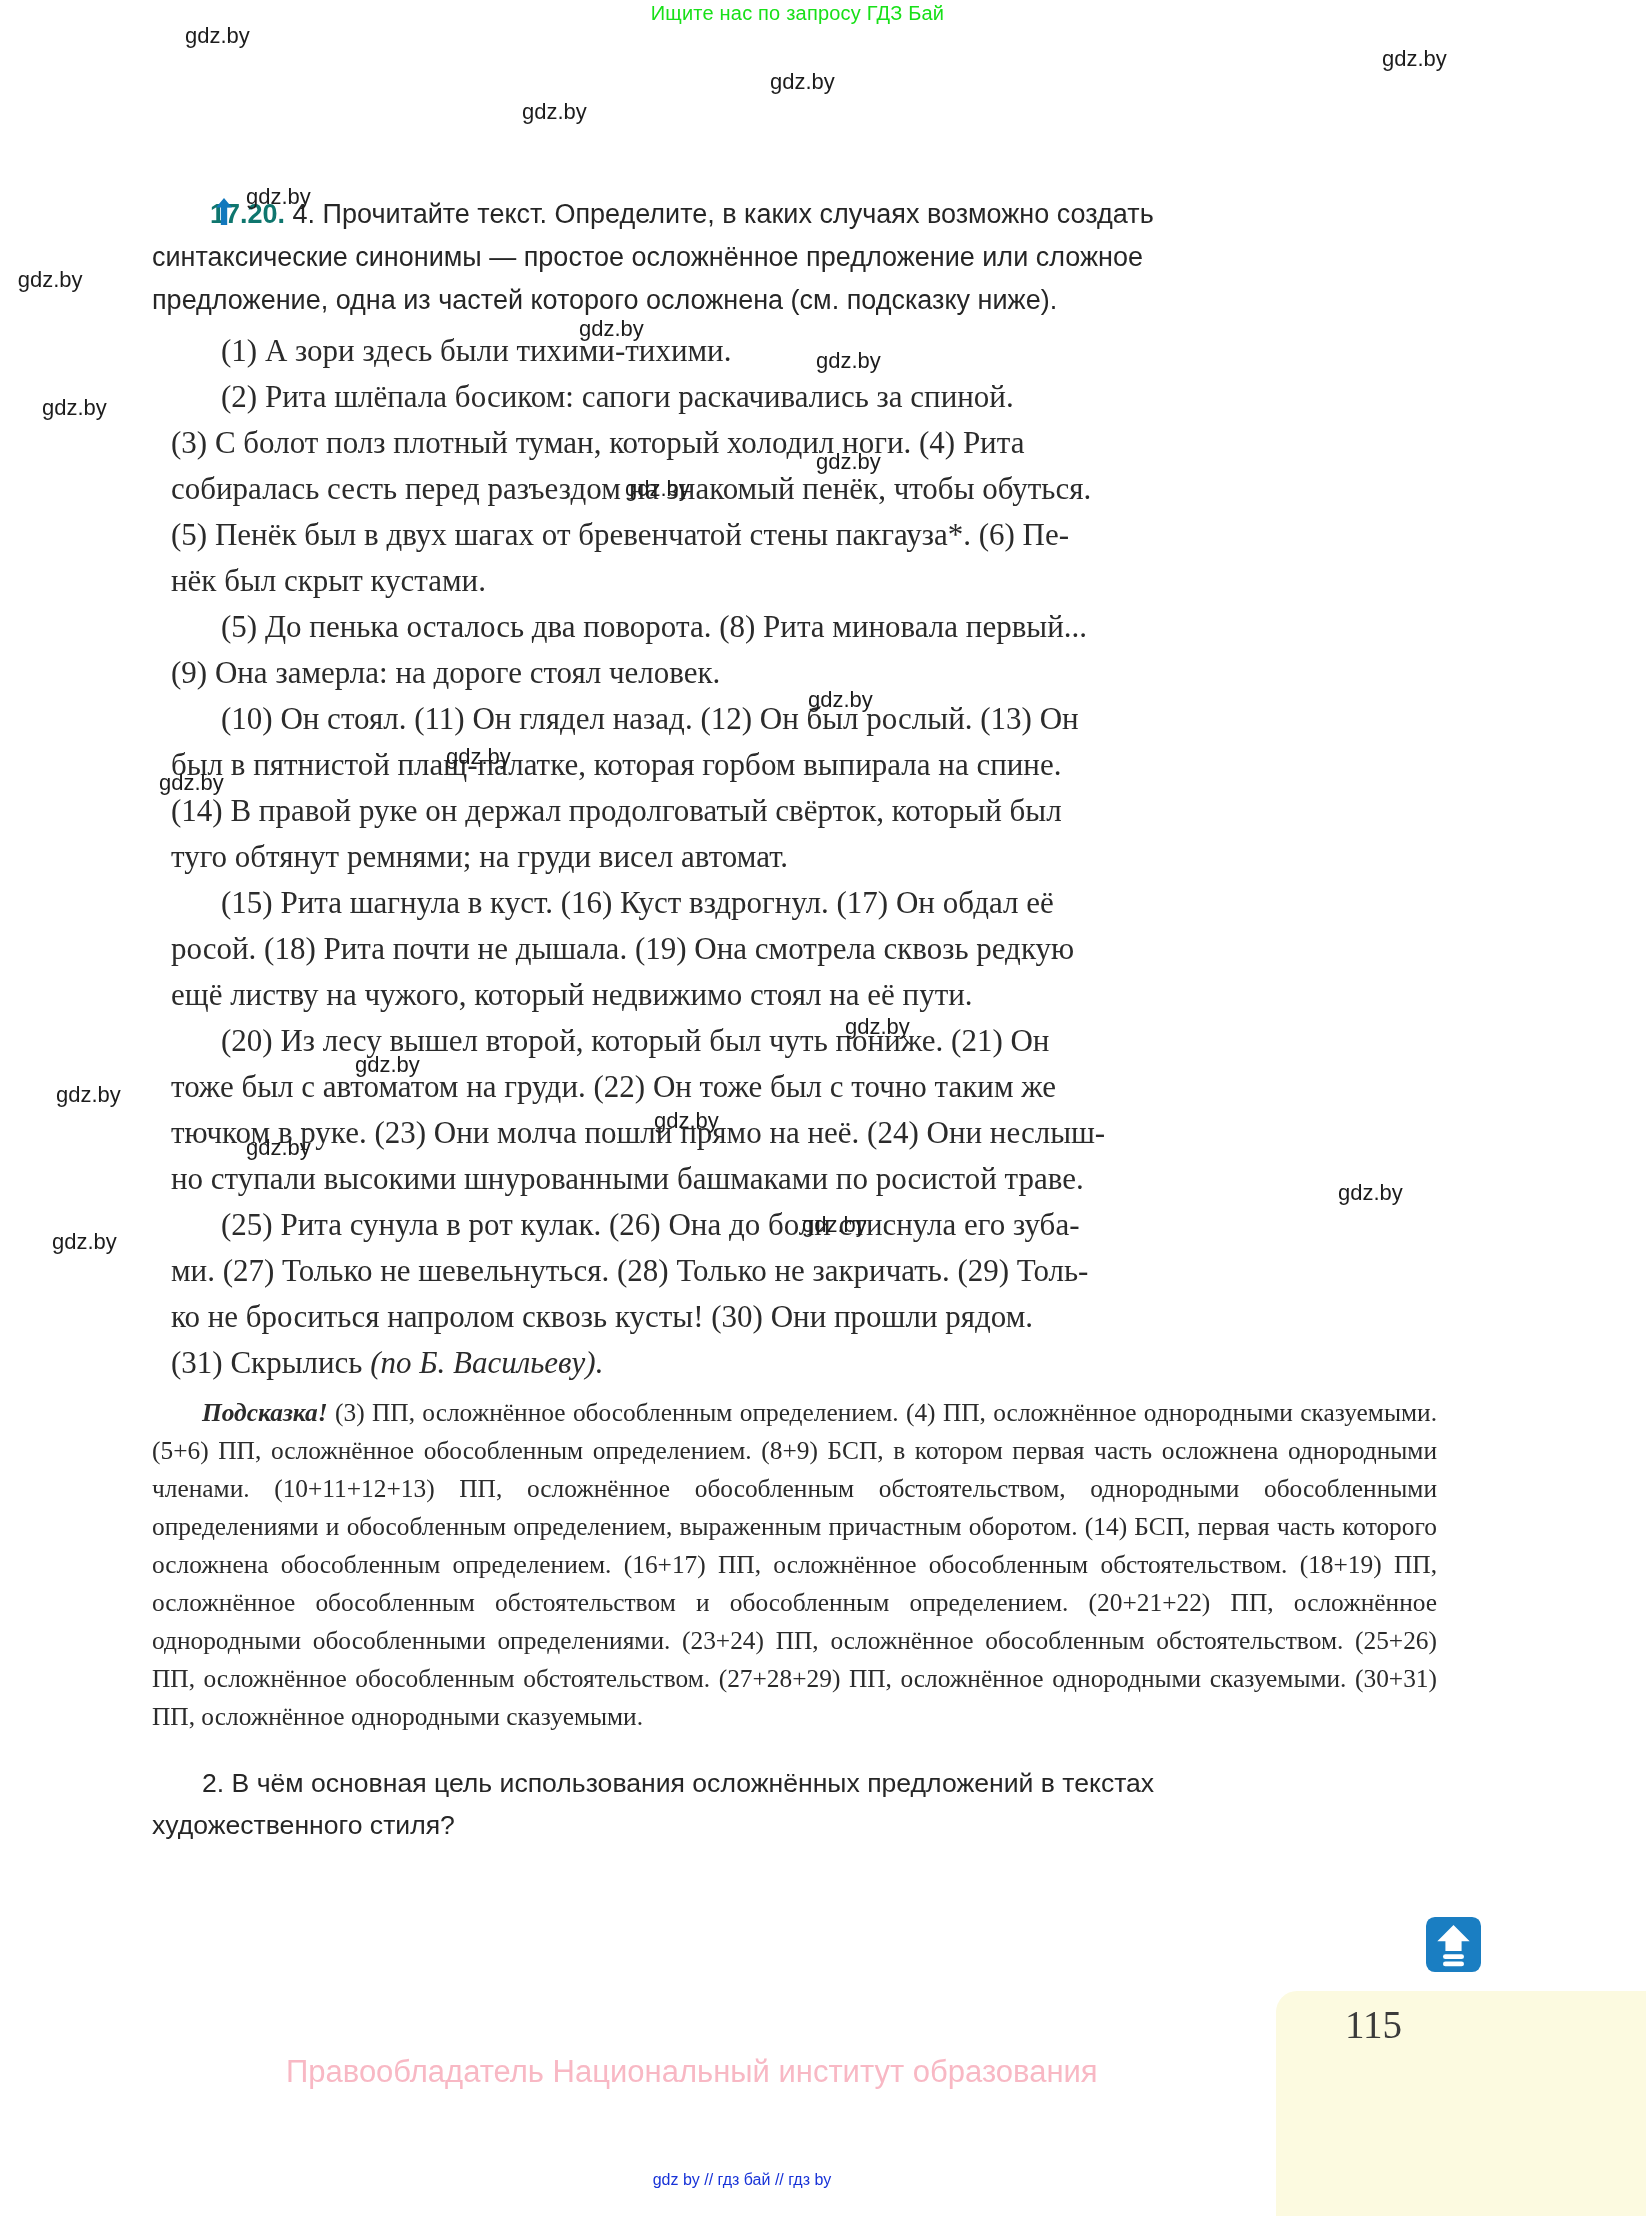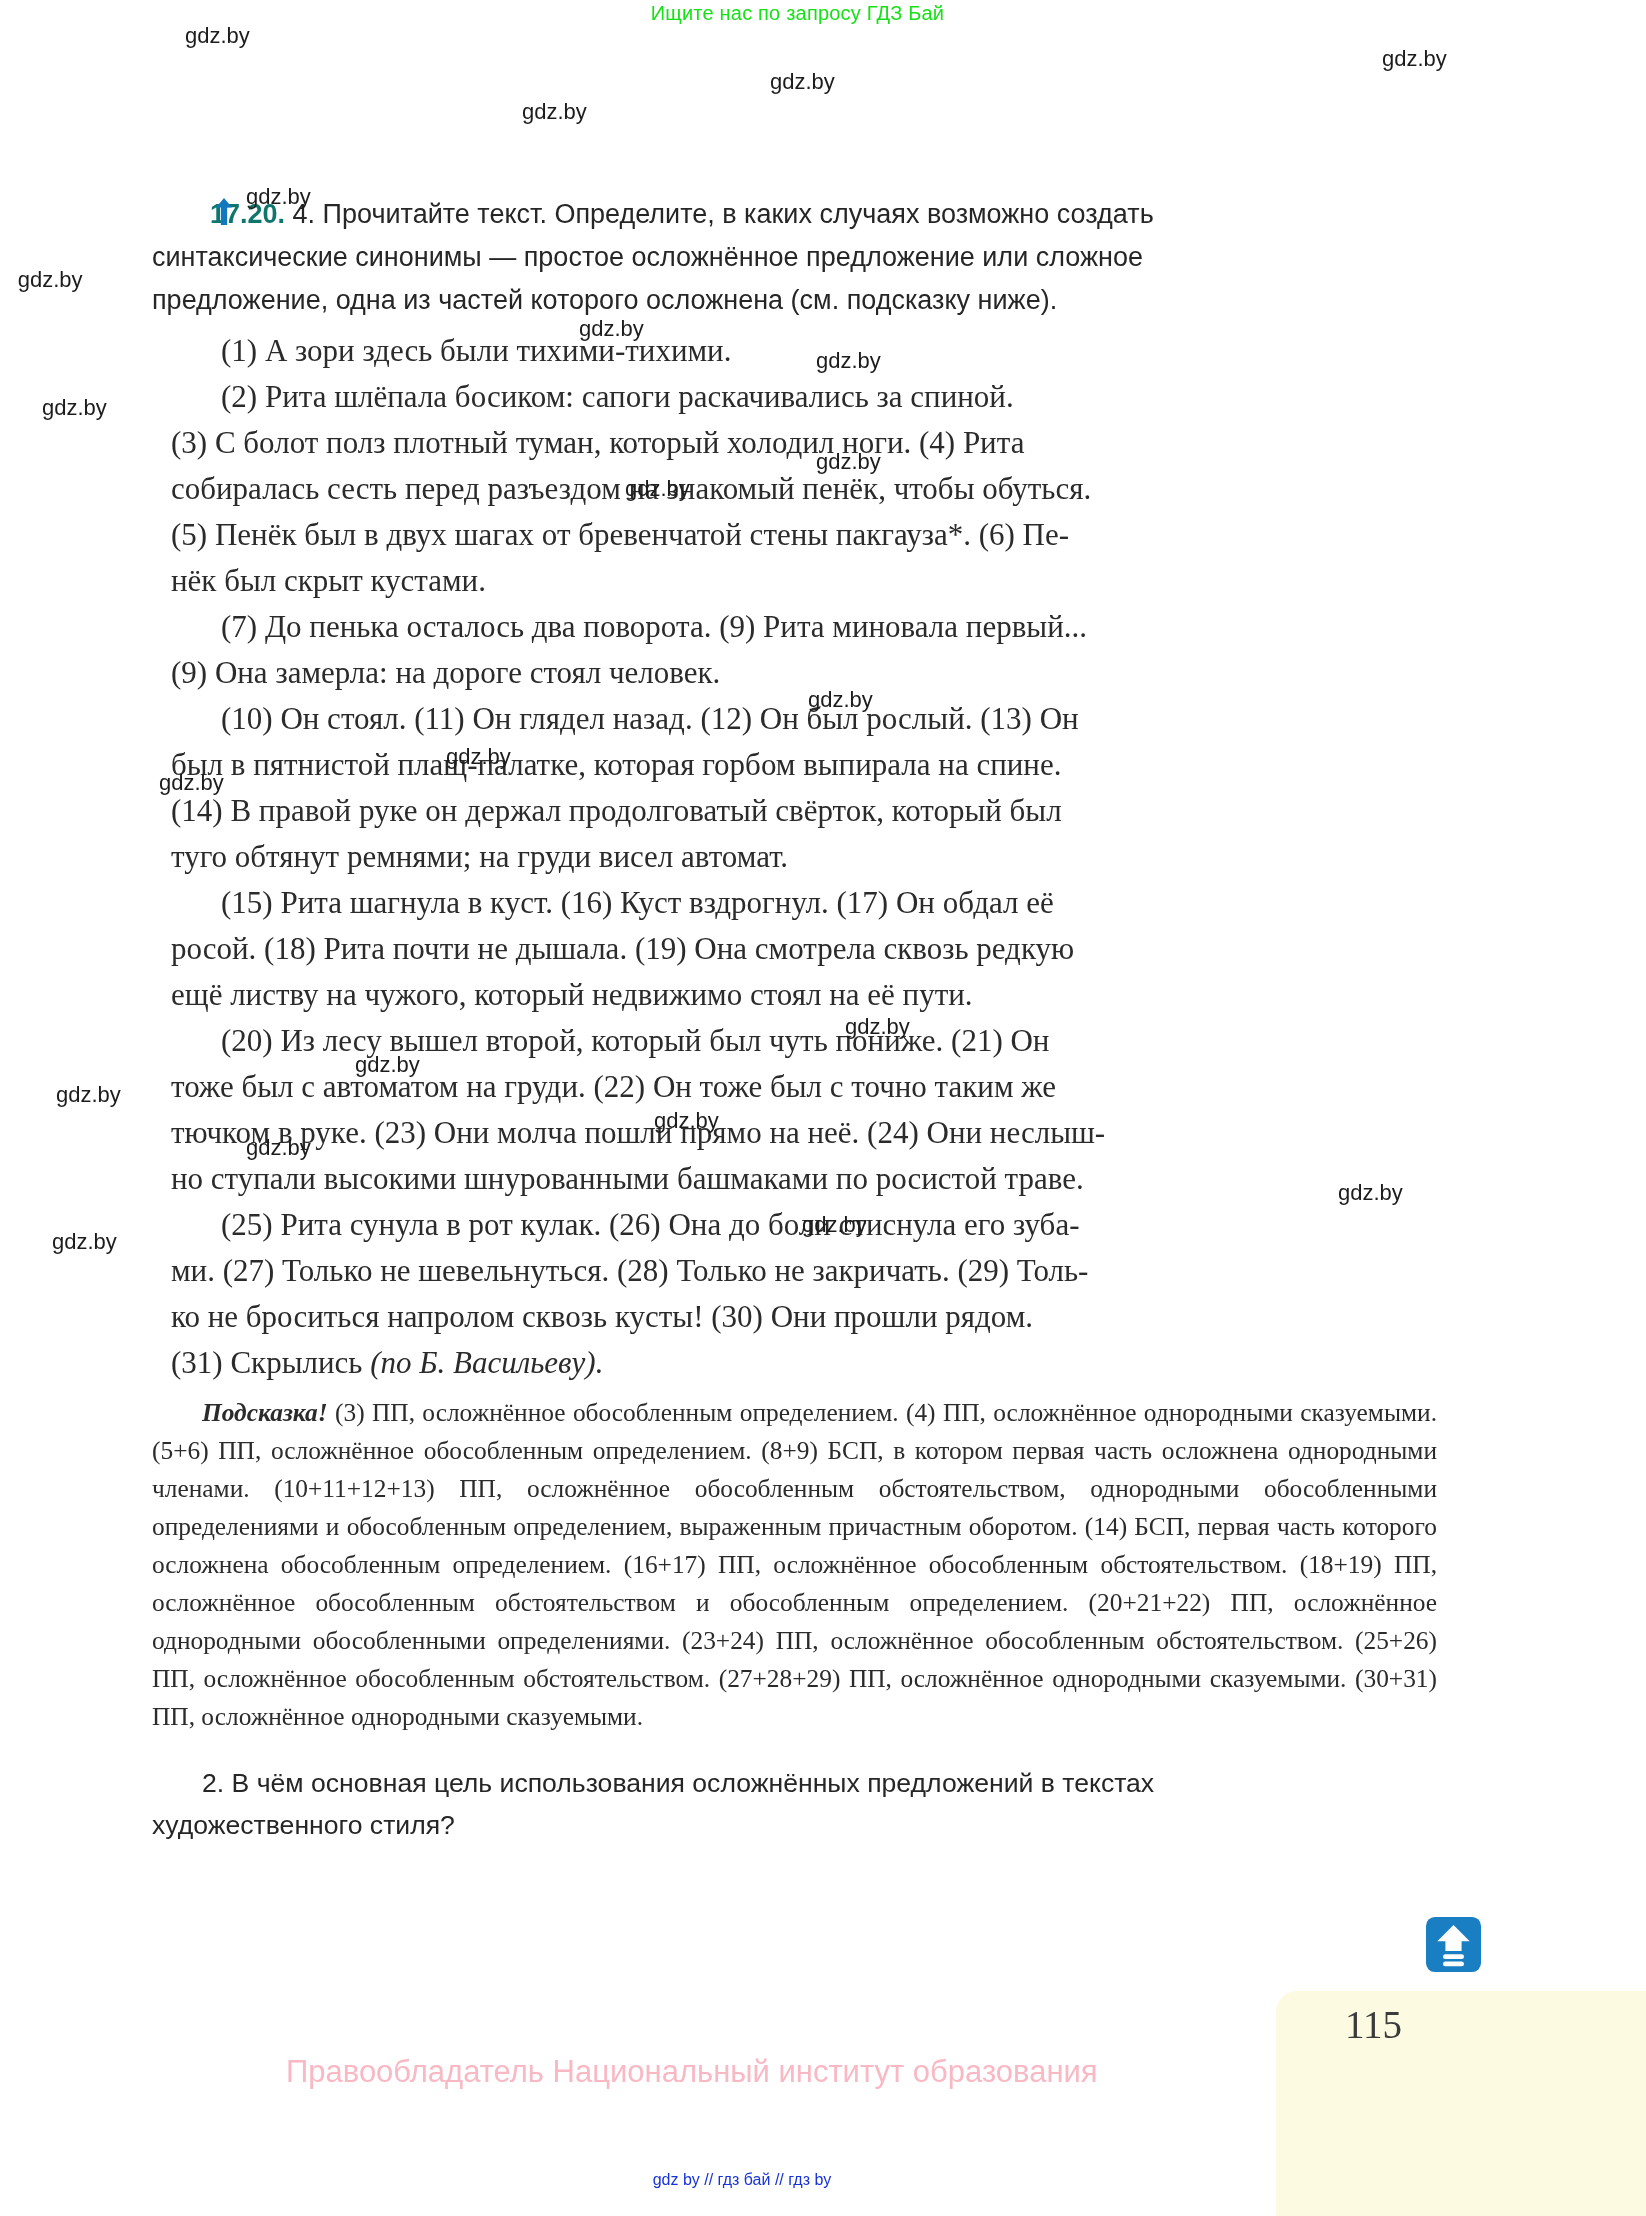--- a/index.html
+++ b/index.html
@@ -209,21 +209,21 @@
 
     <p class="body-p first-line">
       <span>(2) Рита шлёпала босиком: сапоги раскачивались за спиной.</span><br>
       <span>(3) С болот полз плотный туман, который холодил ноги. (4) Рита</span><br>
       <span>собиралась сесть перед разъездом на знакомый пенёк, чтобы обуться.</span><br>
       <span>(5) Пенёк был в двух шагах от бревенчатой стены пакгауза*. (6) Пе-</span><br>
       <span>нёк был скрыт кустами.</span>
     </p>
 
     <p class="body-p first-line">
-      <span>(7) До пенька осталось два поворота. (9) Рита миновала первый...</span><br>
+      <span>(5) До пенька осталось два поворота. (8) Рита миновала первый...</span><br>
       <span>(9) Она замерла: на дороге стоял человек.</span>
     </p>
 
     <p class="body-p first-line">
       <span>(10) Он стоял. (11) Он глядел назад. (12) Он был рослый. (13) Он</span><br>
       <span>был в пятнистой плащ-палатке, которая горбом выпирала на спине.</span><br>
       <span>(14) В правой руке он держал продолговатый свёрток, который был</span><br>
       <span>туго обтянут ремнями; на груди висел автомат.</span>
     </p>
 

